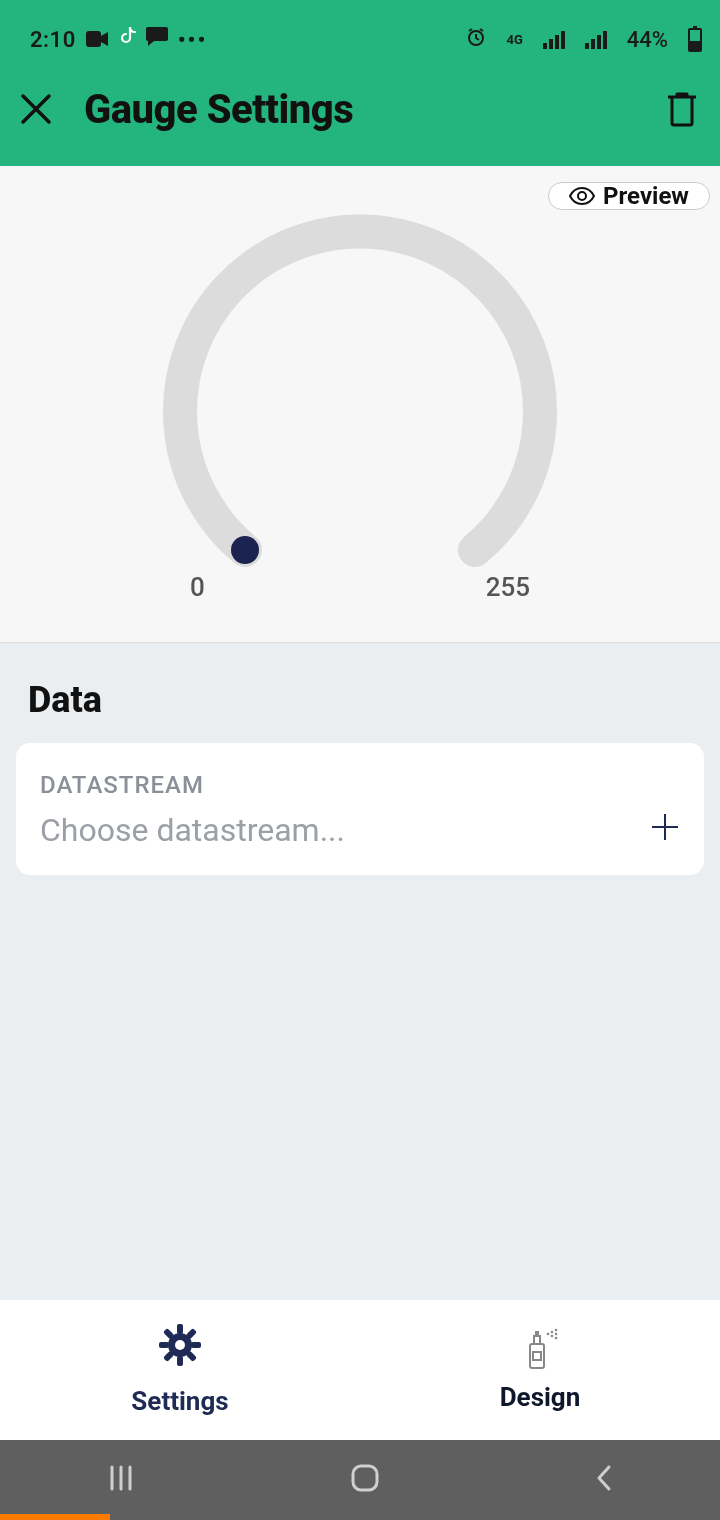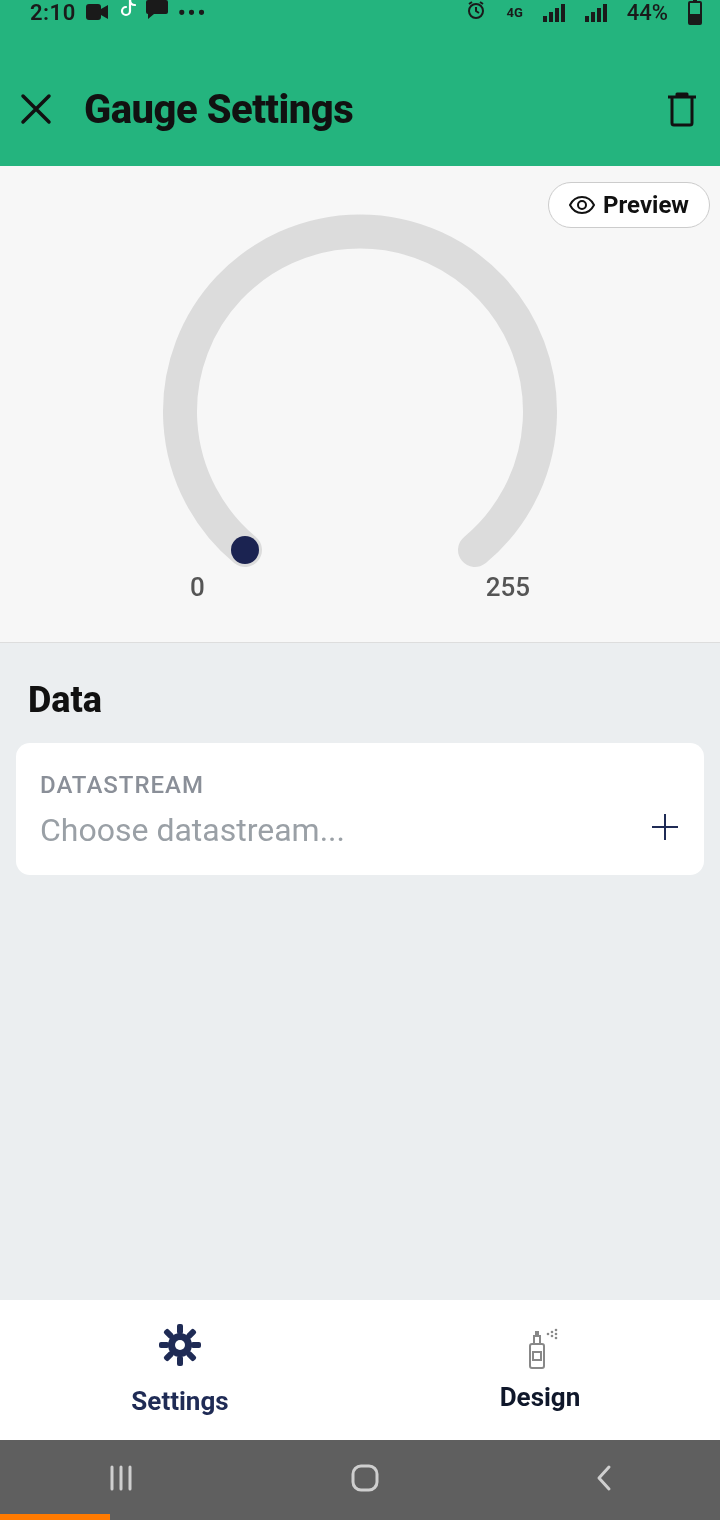--- a/index.html
+++ b/index.html
@@ -1,41 +1,41 @@
 <!DOCTYPE html>
 <html><head>
 <meta charset="utf-8">
 <style>
   * { box-sizing: border-box; margin: 0; padding: 0; }
   html, body { width: 720px; height: 1520px; font-family: -apple-system, BlinkMacSystemFont, "Segoe UI", Roboto, sans-serif; overflow: hidden; background:#fff; }
   .screen { width:720px; height:1520px; display:flex; flex-direction:column; background:#ebeef0; position:relative;}
   
   
-  .status-bar { height:52px; background:#24b47e; display:flex; align-items:flex-start; justify-content:space-between; padding:0 18px 0 30px; color:#1a1a1a; font-size:22px; font-weight:500;}
+  .status-bar { height:52px; background:#24b47e; display:flex; align-items:flex-end; justify-content:space-between; padding:0 18px 0 30px; color:#1a1a1a; font-size:22px; font-weight:500;}
   .status-left, .status-right { display:flex; align-items:center; gap:10px;}
   .status-right { gap:20px; }
   .status-time { font-weight:600; letter-spacing:0.5px;}
   .signal-bars { display:inline-flex; align-items:flex-end; gap:2px;}
   .signal-bars span{ width:4px; background:#1a1a1a; display:inline-block;}
   .sb1{height:6px}.sb2{height:10px}.sb3{height:14px}.sb4{height:18px}
   .battery-pct{ font-weight:500;}
   .battery-icon{ width:14px; height:24px; border:2px solid #1a1a1a; border-radius:2px; position:relative; display:inline-block;}
   .battery-icon::before{ content:""; position:absolute; top:-4px; left:3px; width:4px; height:2px; background:#1a1a1a;}
   .battery-icon::after{ content:""; position:absolute; bottom:0; left:0; right:0; height:44%; background:#1a1a1a;}
   .dots{ letter-spacing:2px; font-weight:bold;}
   
   
   .header { height:114px; background:#24b47e; display:flex; align-items:center; padding:0 16px;}
   .close-btn { width:40px; height:40px; display:flex; align-items:center; justify-content:center; margin-right:28px;}
   .header-title { font-size:40px; font-weight:800; color:#111; flex:1; letter-spacing:-0.5px;}
   .delete-btn { width:44px; height:44px; display:flex; align-items:center; justify-content:center; }
   
   
   .gauge-section { background:#f7f7f7; padding:16px 0 40px 0; position:relative; border-bottom:1px solid #ddd;}
-  .preview-pill { position:absolute; top:16px; right:10px; background:#fff; border:1px solid #ccc; border-radius:25px; height:46px; padding:0 20px; display:flex; align-items:center; gap:8px; font-size:24px; font-weight:700; color:#111;}
+  .preview-pill { position:absolute; top:16px; right:10px; background:#fff; border:1px solid #ccc; border-radius:25px; height:28px; padding:0 20px; display:flex; align-items:center; gap:8px; font-size:24px; font-weight:700; color:#111;}
   .gauge-wrap { display:flex; flex-direction:column; align-items:center; padding-top:8px;}
   .gauge-svg { width:440px; height:410px;}
   .gauge-labels { width:440px; display:flex; justify-content:space-between; padding:0 50px; margin-top:-28px;}
   .gauge-label{ font-size:26px; color:#555; font-weight:500;}
   
   
   .data-header { font-size:36px; font-weight:800; color:#111; padding:36px 44px 22px 28px;}
   .card { background:#fff; margin:0 16px; border-radius:14px; padding:28px 24px 24px 24px;}
   .field-label{ font-size:24px; color:#8a8f98; letter-spacing:1px; font-weight:500;}
   .field-row{ display:flex; align-items:center; justify-content:space-between; margin-top:10px;}

